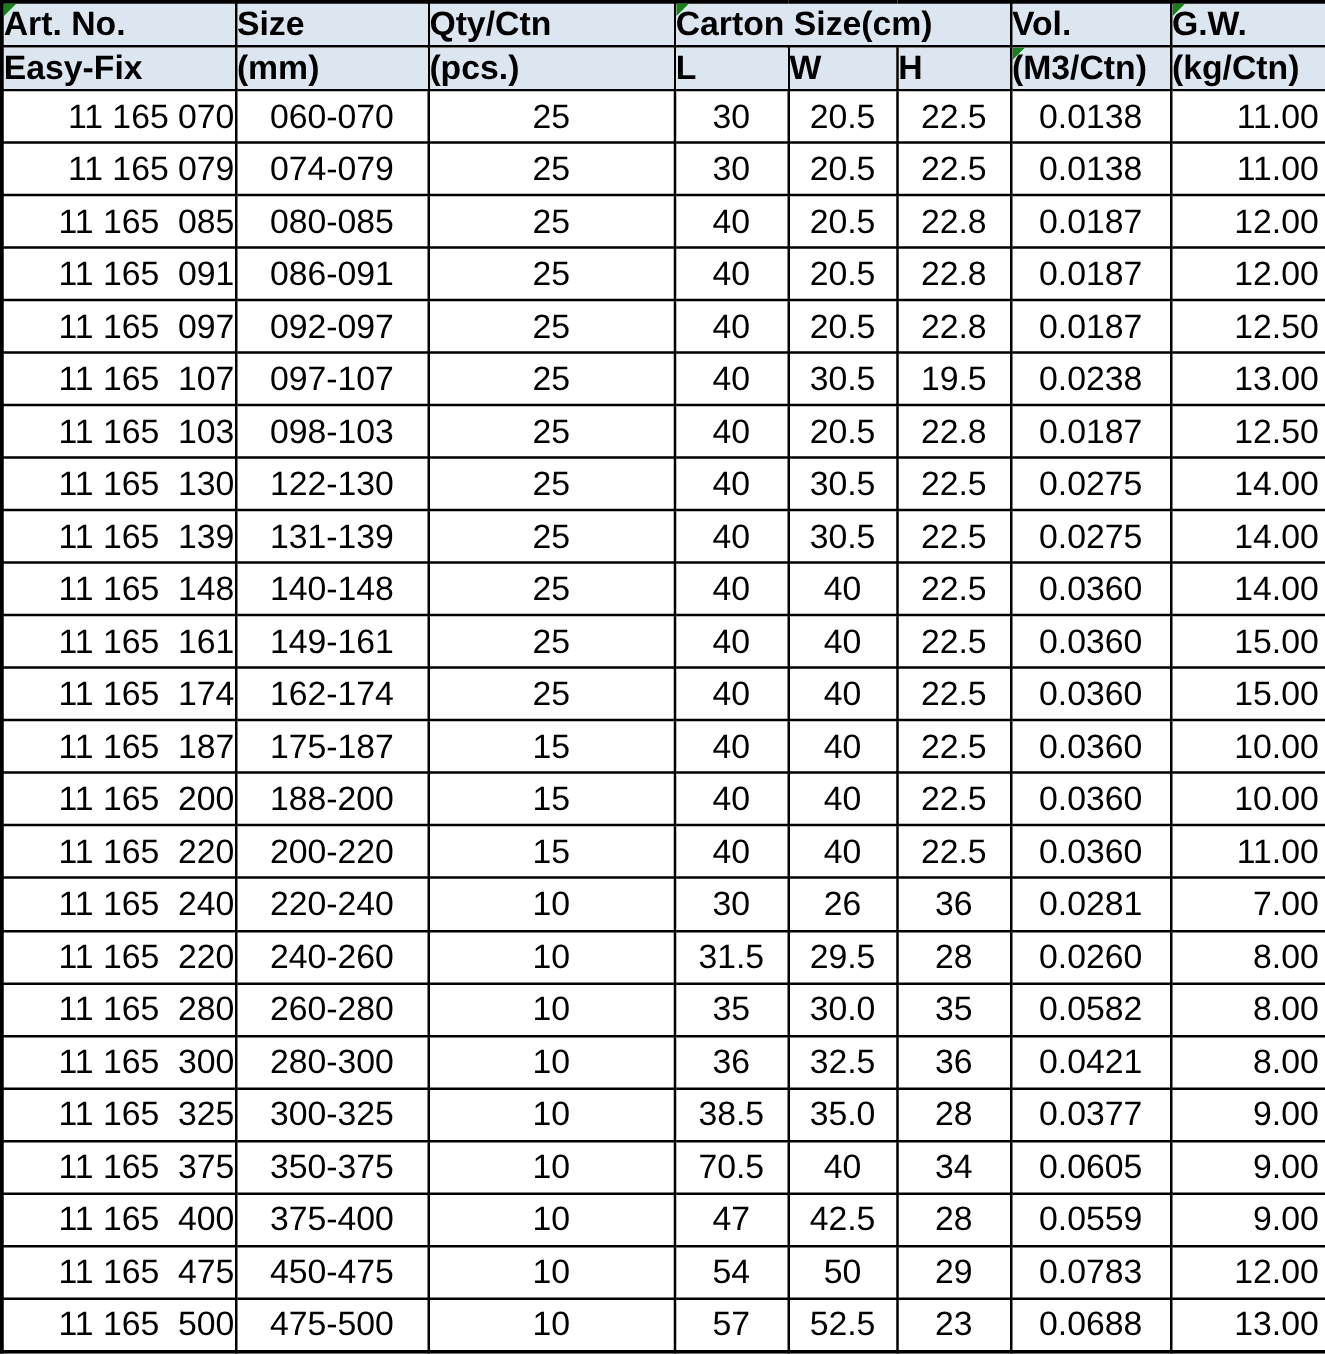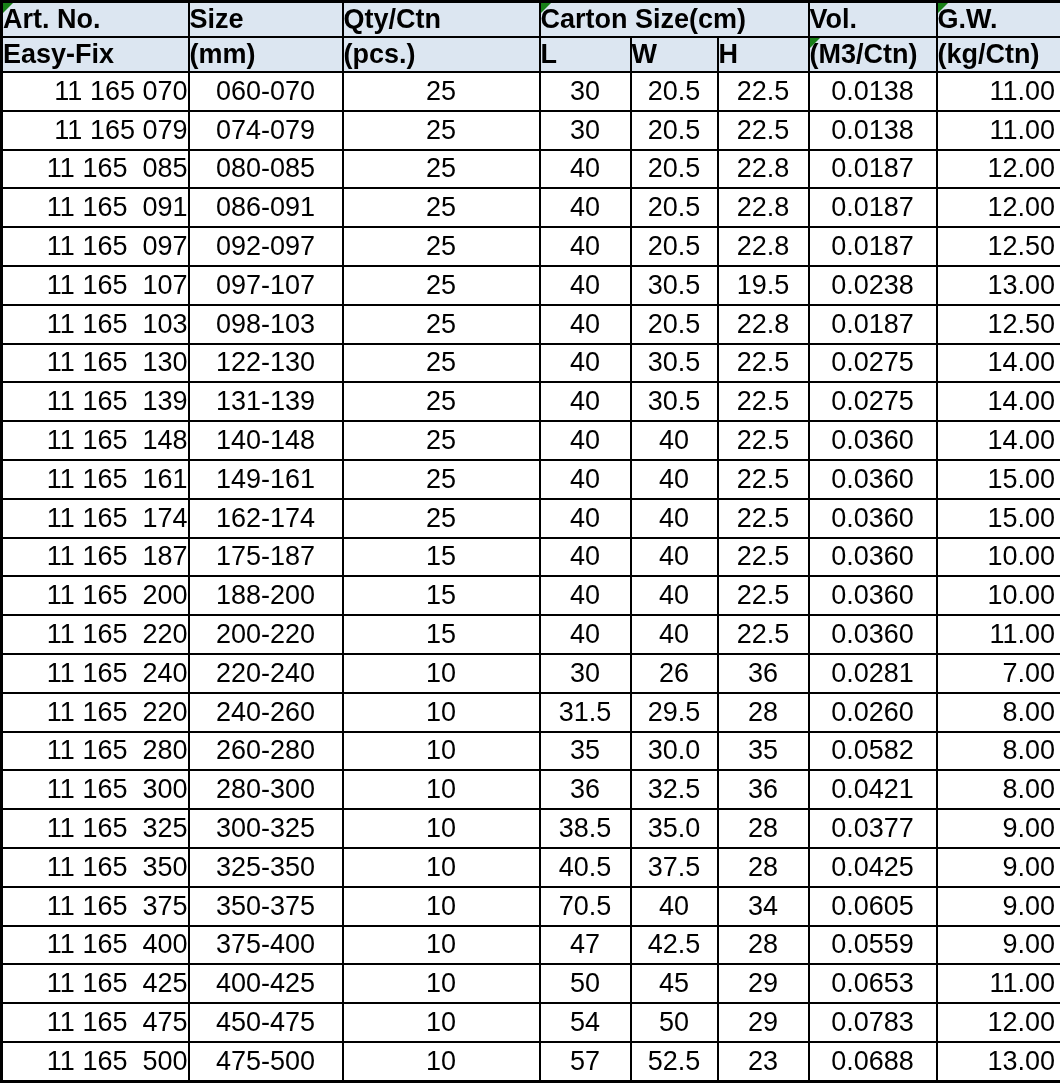--- a/index.html
+++ b/index.html
@@ -279,60 +279,40 @@
         <td class="c-art">11 165  325</td>
         <td class="c-size">300-325</td>
         <td class="c-qty">10</td>
         <td class="c-l">38.5</td>
         <td class="c-w">35.0</td>
         <td class="c-h">28</td>
         <td class="c-vol">0.0377</td>
         <td class="c-gw">9.00</td>
       </tr>
       <tr>
-        <td class="c-art">11 165  350</td>
-        <td class="c-size">325-350</td>
-        <td class="c-qty">10</td>
-        <td class="c-l">40.5</td>
-        <td class="c-w">37.5</td>
-        <td class="c-h">28</td>
-        <td class="c-vol">0.0425</td>
-        <td class="c-gw">9.00</td>
-      </tr>
-      <tr>
         <td class="c-art">11 165  375</td>
         <td class="c-size">350-375</td>
         <td class="c-qty">10</td>
         <td class="c-l">70.5</td>
         <td class="c-w">40</td>
         <td class="c-h">34</td>
         <td class="c-vol">0.0605</td>
         <td class="c-gw">9.00</td>
       </tr>
       <tr>
         <td class="c-art">11 165  400</td>
         <td class="c-size">375-400</td>
         <td class="c-qty">10</td>
         <td class="c-l">47</td>
         <td class="c-w">42.5</td>
         <td class="c-h">28</td>
         <td class="c-vol">0.0559</td>
         <td class="c-gw">9.00</td>
       </tr>
       <tr>
-        <td class="c-art">11 165  425</td>
-        <td class="c-size">400-425</td>
-        <td class="c-qty">10</td>
-        <td class="c-l">50</td>
-        <td class="c-w">45</td>
-        <td class="c-h">29</td>
-        <td class="c-vol">0.0653</td>
-        <td class="c-gw">11.00</td>
-      </tr>
-      <tr>
         <td class="c-art">11 165  475</td>
         <td class="c-size">450-475</td>
         <td class="c-qty">10</td>
         <td class="c-l">54</td>
         <td class="c-w">50</td>
         <td class="c-h">29</td>
         <td class="c-vol">0.0783</td>
         <td class="c-gw">12.00</td>
       </tr>
       <tr>

